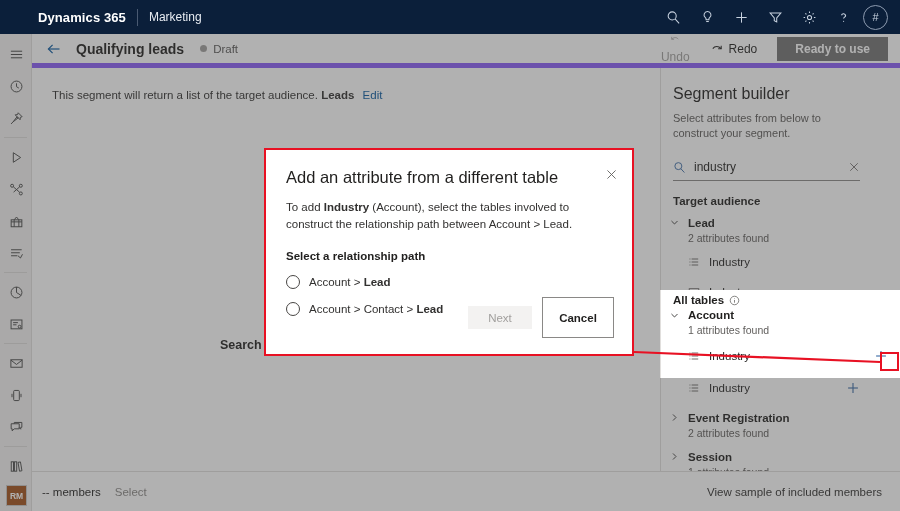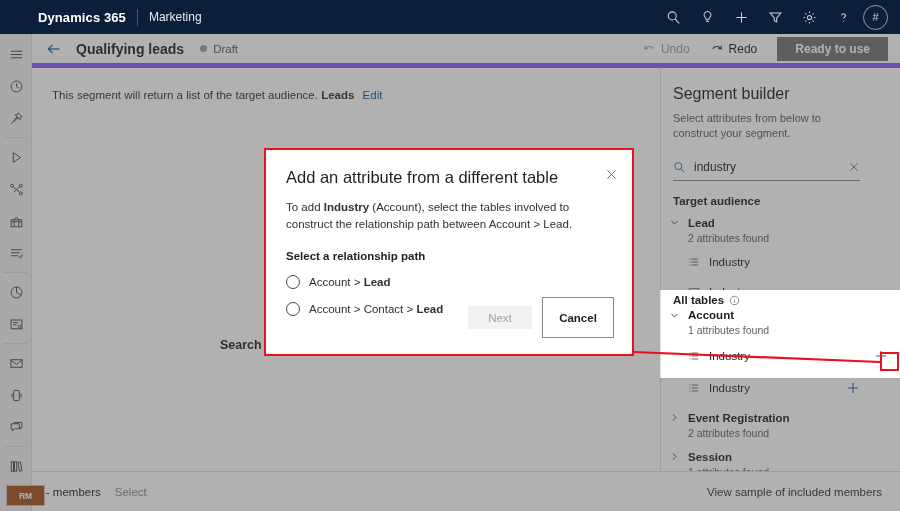--- a/index.html
+++ b/index.html
@@ -54,21 +54,21 @@
   }
   .rail-item {
     width: 32px; height: 32px; display: flex;
     align-items: center; justify-content: center;
     color: #4a4a4a;
   }
   .rail-item svg { display: block; }
   .rail-sep { height: 1px; background: #dedcda; margin: 3px 4px; }
   .rail-avatar {
     position: absolute; bottom: 5px; left: 6px;
-    width: 39px; height: 21px; background: #a2501a;
+    width: 21px; height: 21px; background: #a2501a;
     color: #fff; font-size: 8.5px; font-weight: bold;
     display: flex; align-items: center; justify-content: center;
     border: 1px solid #c9c6c4;
   }
 
   
   .cmdbar {
     position: absolute; left: 32px; top: 34px; width: 868px; height: 34px;
     background: #ffffff; border-bottom: 5px solid #8b5cf6;
     display: flex; align-items: center; z-index: 40;
@@ -80,21 +80,21 @@
   .status-dot {
     width: 7px; height: 7px; border-radius: 50%;
     background: #a19f9d; margin-left: 16px;
   }
   .status-text { font-size: 11.5px; color: #595857; margin-left: 6px; }
   .cmd-right { margin-left: auto; display: flex; align-items: center; }
   .cmd-btn {
     display: flex; align-items: center; gap: 5px;
     font-size: 12px; color: #201f1e; padding: 0 10px; height: 30px;
   }
-  .cmd-btn.disabled { color: #a19f9d; }
+  .cmd-btn.disabled { color: #a19f9d; flex-direction: column; }
   .cmd-primary {
     background: #737373; color: #ffffff; font-size: 12px;
     padding: 0 18px; height: 24px; display: flex; align-items: center;
     margin-left: 10px; margin-right: 12px; font-weight: 600;
   }
 
   
   .canvas {
     position: absolute; left: 32px; top: 68px; width: 628px; height: 403px;
     background: #ffffff; z-index: 10;

